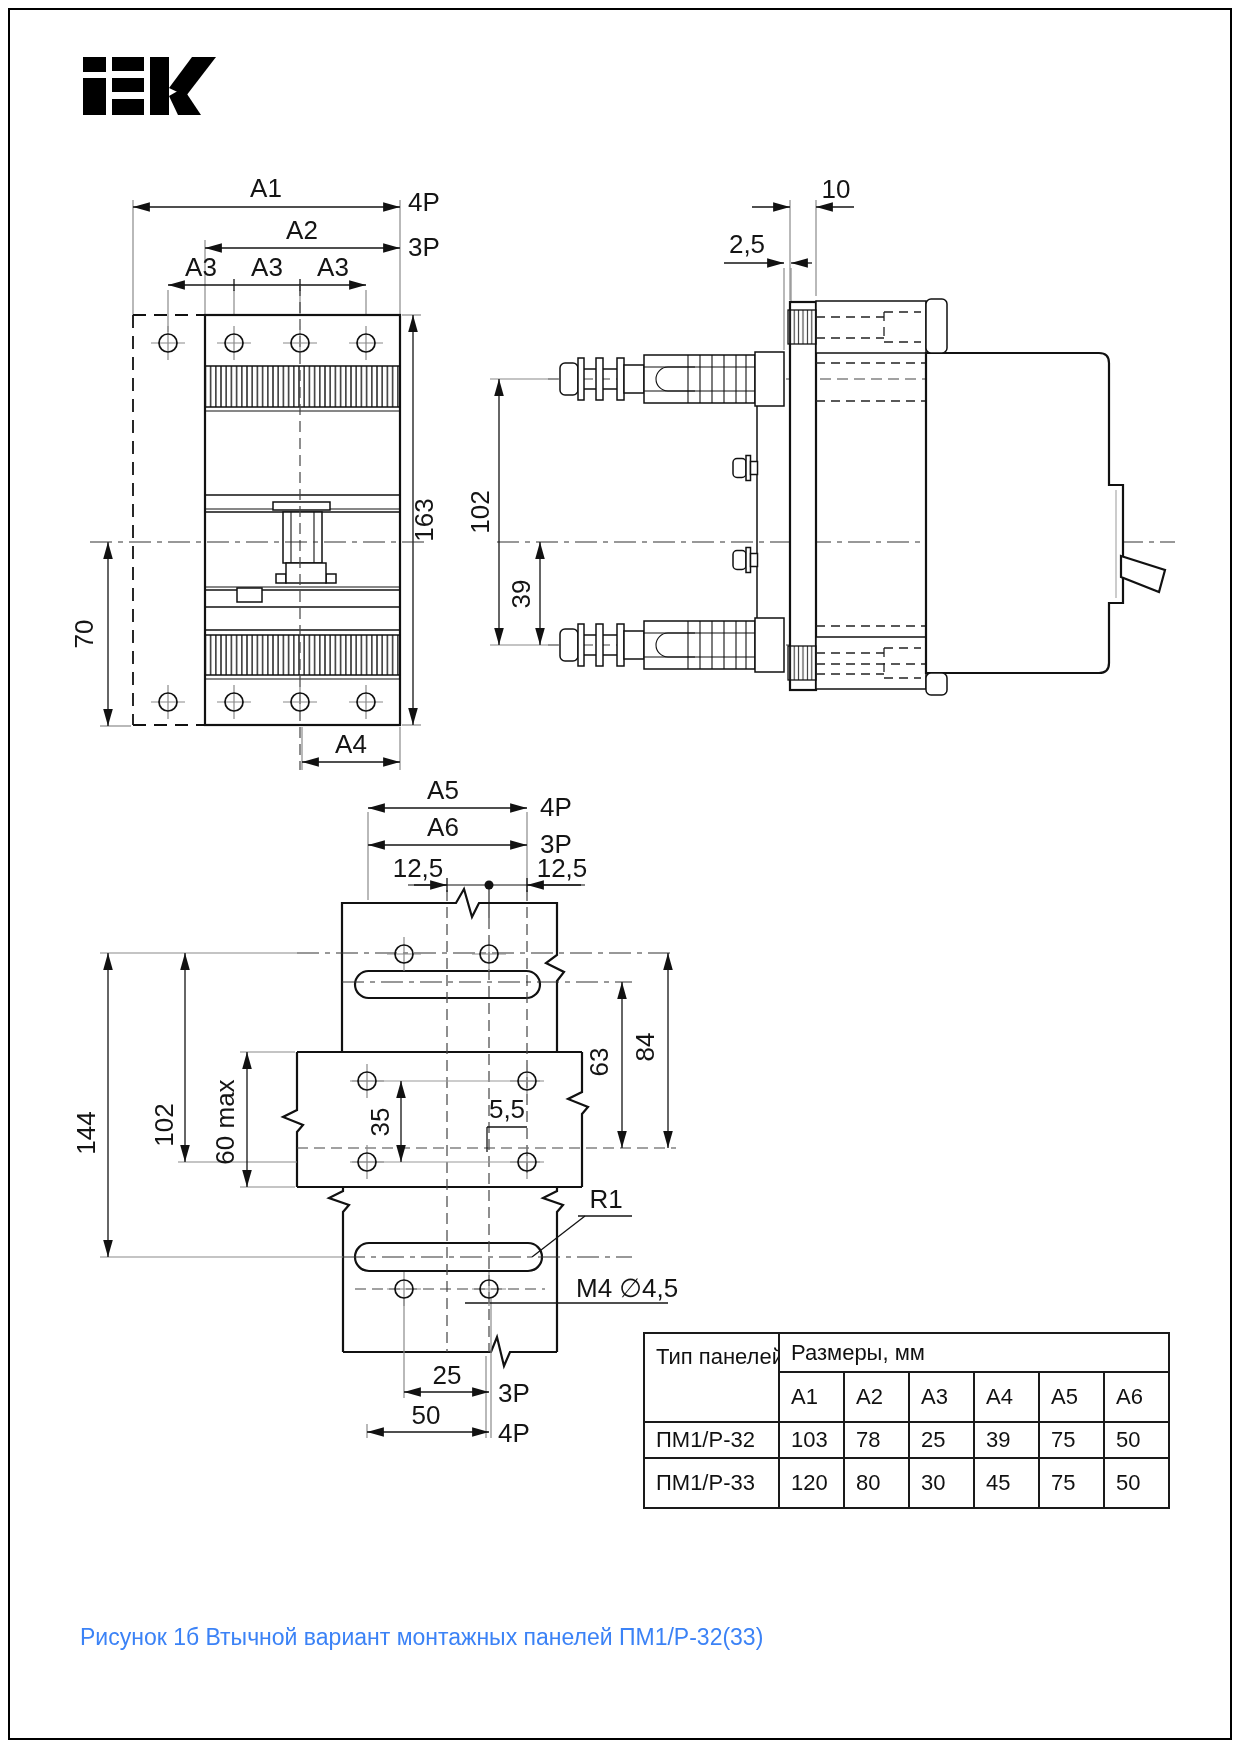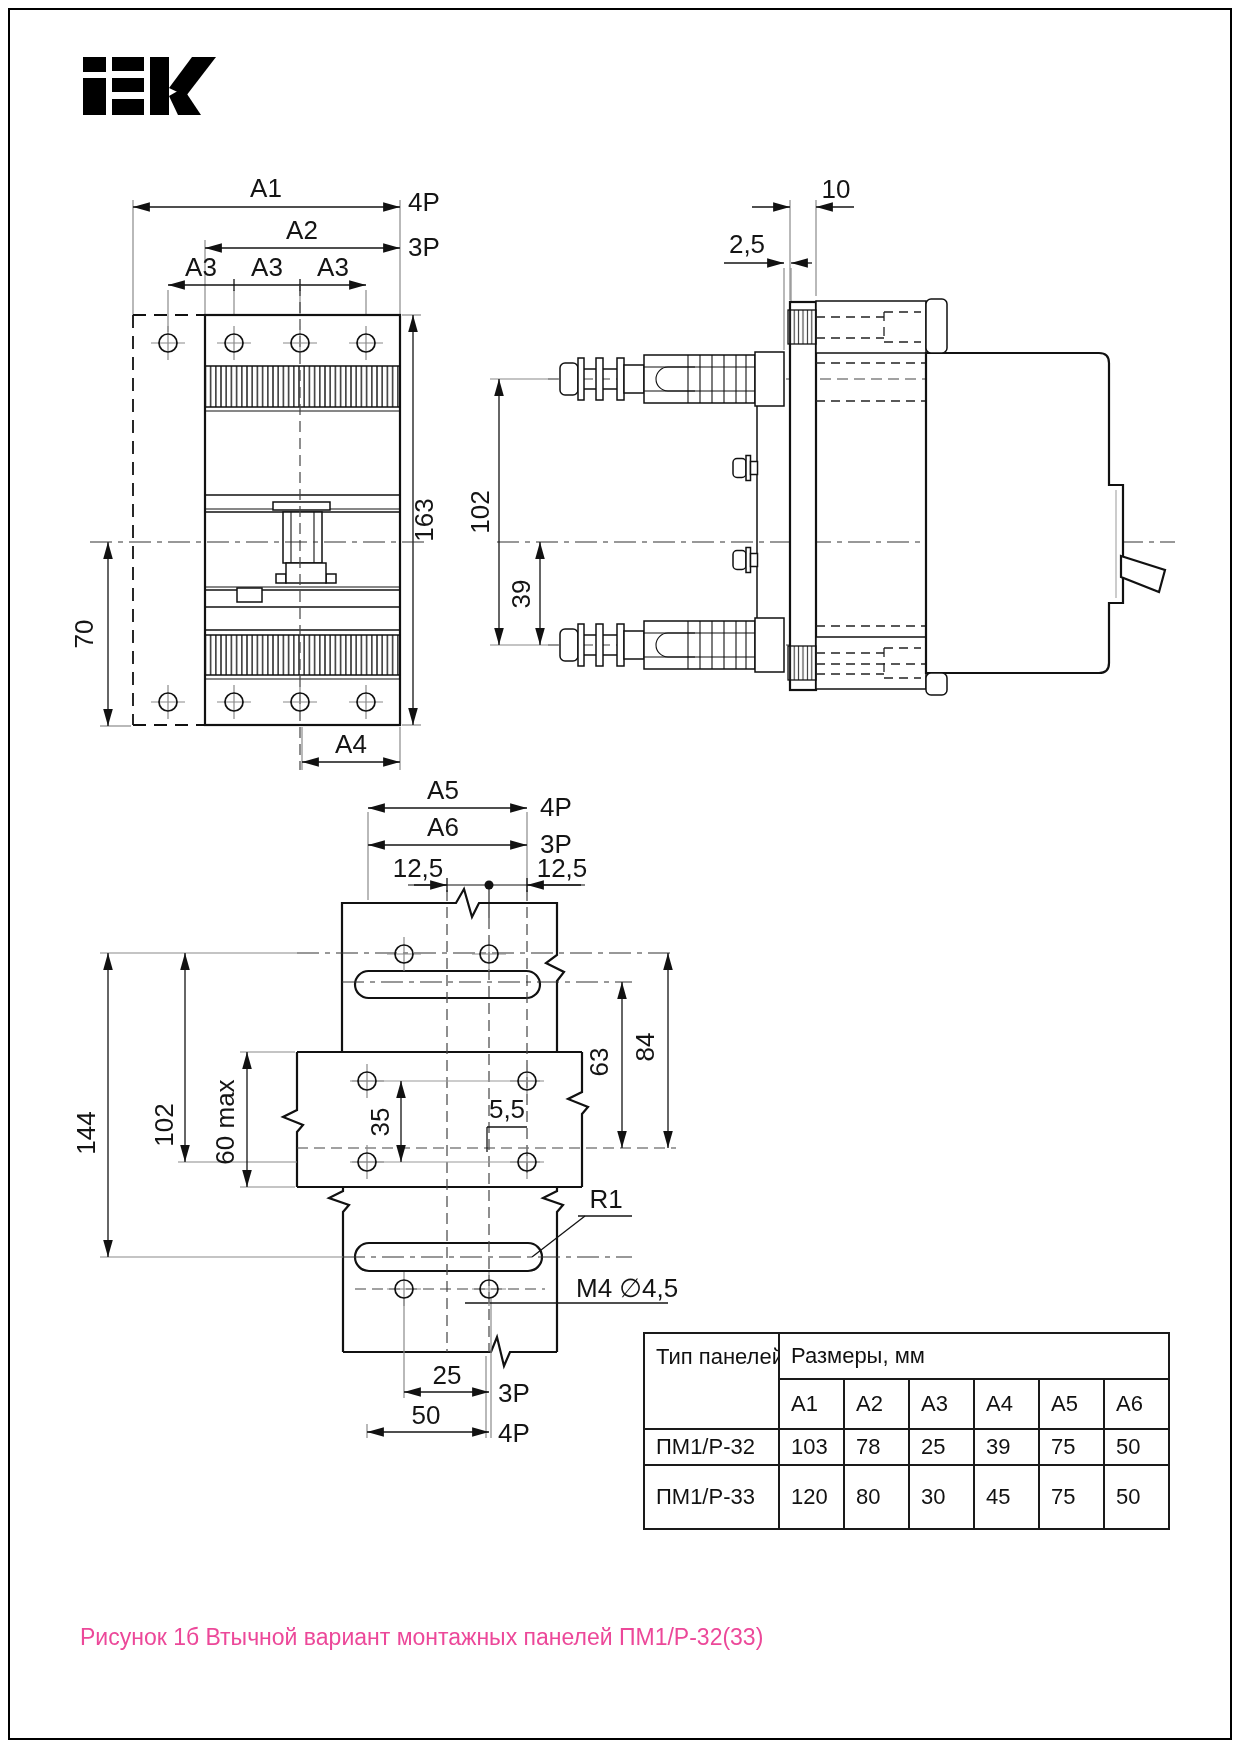--- a/index.html
+++ b/index.html
@@ -17,21 +17,21 @@
   .cl{stroke:#333;stroke-width:1.2;stroke-dasharray:22,6,5,6;fill:none}
   .cld{stroke:#444;stroke-width:1.2;stroke-dasharray:11,6;fill:none}
   .gl{stroke:#999;stroke-width:1;fill:none}
   text{font-family:"Liberation Sans",sans-serif;font-size:26px;fill:#141414}
   text.mid{text-anchor:middle}
   #stud rect{fill:#fff}
   .tpl-label{position:absolute;left:80px;top:806px;font-size:23px;line-height:32px;color:#111}
   table.dims{position:absolute;left:643px;top:1332px;border-collapse:collapse;table-layout:fixed;width:525px;font-size:22px;color:#111}
   .dims td{border:2px solid #1a1a1a;padding:0 0 0 11px;vertical-align:middle;overflow:hidden;white-space:nowrap}
   .dims td.tophdr{vertical-align:top;padding-top:10px}
-  .caption{position:absolute;left:80px;top:1618px;font-size:23px;line-height:38px;color:#ec4899}
+  .caption{position:absolute;left:80px;top:1618px;font-size:23px;line-height:38px;color:#3b82f6}
 </style>
 </head>
 <body>
 
 <div class="page">
   <div class="frame"></div>
 
   <svg class="draw" width="1241" height="1748" viewBox="0 0 1241 1748">
     <defs>
       <marker id="ar" viewBox="0 0 12 8" refX="12" refY="4" markerWidth="13" markerHeight="8.7" orient="auto-start-reverse">
@@ -319,42 +319,42 @@
     <colgroup>
       <col style="width:135px">
         <col style="width:65px">
         <col style="width:65px">
       <col style="width:65px">
         <col style="width:65px">
         <col style="width:65px">
         <col style="width:65px">
     </colgroup>
     <tbody>
-      <tr style="height:46px">
+      <tr style="height:39px">
         <td rowspan="2" class="tophdr">Тип панелей</td>
         <td colspan="6">Размеры, мм</td>
       </tr>
       <tr style="height:50px">
         <td>А1</td>
         <td>А2</td>
         <td>А3</td>
         <td>А4</td>
         <td>А5</td>
         <td>А6</td>
       </tr>
       <tr style="height:36px">
         <td>ПМ1/Р-32</td>
         <td>103</td>
         <td>78</td>
         <td>25</td>
         <td>39</td>
         <td>75</td>
         <td>50</td>
       </tr>
-      <tr style="height:64px">
+      <tr style="height:50px">
         <td>ПМ1/Р-33</td>
         <td>120</td>
         <td>80</td>
         <td>30</td>
         <td>45</td>
         <td>75</td>
         <td>50</td>
       </tr>
     </tbody>
   </table>

